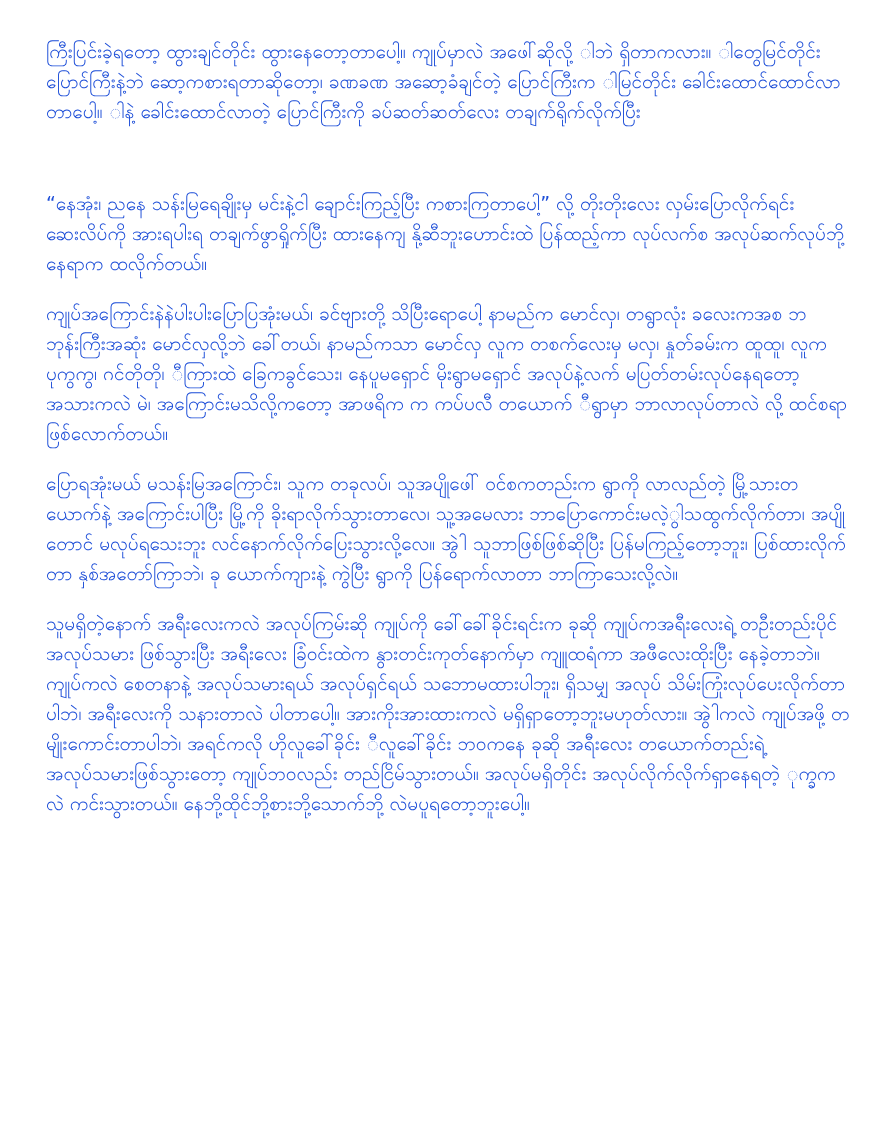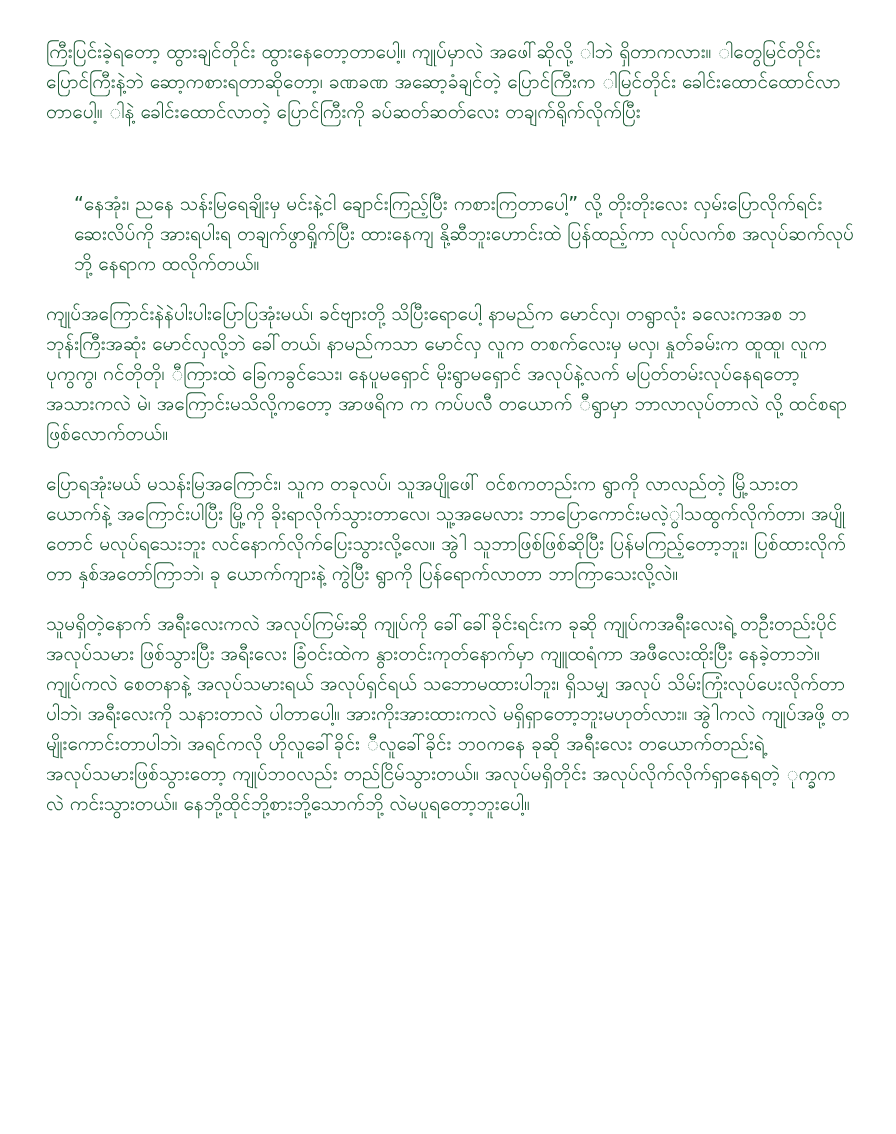--- a/index.html
+++ b/index.html
@@ -13,33 +13,32 @@
   }
   .page {
     box-sizing: border-box;
     width: 896px;
     min-height: 1134px;
     padding: 36px 37px 40px 46px;
     background: #ffffff;
     font-family: "DejaVu Sans", sans-serif;
     font-size: 19px;
     line-height: 30px;
-    color: #14532d;
+    color: #1d4ed8;
     text-align: left;
     word-break: normal;
     overflow-wrap: break-word;
   }
   .para {
     margin: 0 0 20px 0;
     max-width: 806px;
   }
   
   .scene-break {
     margin-top: 62px;
-    margin-left: 28px;
   }
 </style>
 </head>
 <body>
 
 <main class="page">
   <p class="para">ကြီးပြင်းခဲ့ရတော့ ထွားချင်တိုင်း ထွားနေတော့တာပေါ့။ ကျုပ်မှာလဲ အဖေါ်ဆိုလို့ ါဘဲ ရှိတာကလား။ ါတွေမြင်တိုင်း ပြောင်ကြီးနဲ့ဘဲ ဆော့ကစားရတာဆိုတော့၊ ခဏခဏ အဆော့ခံချင်တဲ့ ပြောင်ကြီးက ါမြင်တိုင်း ခေါင်းထောင်ထောင်လာတာပေါ့။ ါနဲ့ ခေါင်းထောင်လာတဲ့ ပြောင်ကြီးကို ခပ်ဆတ်ဆတ်လေး တချက်ရိုက်လိုက်ပြီး</p>
   <p class="para scene-break">“နေအုံး၊ ညနေ သန်းမြရေချိုးမှ မင်းနဲ့ငါ ချောင်းကြည့်ပြီး ကစားကြတာပေါ့” လို့ တိုးတိုးလေး လှမ်းပြောလိုက်ရင်း ဆေးလိပ်ကို အားရပါးရ တချက်ဖွာရှိုက်ပြီး ထားနေကျ နို့ဆီဘူးဟောင်းထဲ ပြန်ထည့်ကာ လုပ်လက်စ အလုပ်ဆက်လုပ်ဘို့ နေရာက ထလိုက်တယ်။</p>
   <p class="para">ကျုပ်အကြောင်းနဲနဲပါးပါးပြောပြအုံးမယ်၊ ခင်ဗျားတို့ သိပြီးရောပေါ့ နာမည်က မောင်လှ၊ တရွာလုံး ခလေးကအစ ဘဘုန်းကြီးအဆုံး မောင်လှလို့ဘဲ ခေါ်တယ်၊ နာမည်ကသာ မောင်လှ လူက တစက်လေးမှ မလှ၊ နှုတ်ခမ်းက ထူထူ၊ လူက ပုကွကွ၊ ဂင်တိုတို၊ ီကြားထဲ ခြေကခွင်သေး၊ နေပူမရှောင် မိုးရွာမရှောင် အလုပ်နဲ့လက် မပြတ်တမ်းလုပ်နေရတော့ အသားကလဲ မဲ၊ အကြောင်းမသိလို့ကတော့ အာဖရိက က ကပ်ပလီ တယောက် ီရွာမှာ ဘာလာလုပ်တာလဲ လို့ ထင်စရာ ဖြစ်လောက်တယ်။</p>
   <p class="para">ပြောရအုံးမယ် မသန်းမြအကြောင်း၊ သူက တခုလပ်၊ သူအပျိုဖေါ် ဝင်စကတည်းက ရွာကို လာလည်တဲ့ မြို့သားတယောက်နဲ့ အကြောင်းပါပြီး မြို့ကို ခိုးရာလိုက်သွားတာလေ၊ သူ့အမေလား ဘာပြောကောင်းမလဲ့ွါသထွက်လိုက်တာ၊ အပျိုတောင် မလုပ်ရသေးဘူး လင်နောက်လိုက်ပြေးသွားလို့လေ။ အွဲါ သူဘာဖြစ်ဖြစ်ဆိုပြီး ပြန်မကြည့်တော့ဘူး၊ ပြစ်ထားလိုက်တာ နှစ်အတော်ကြာဘဲ၊ ခု ယောက်ကျားနဲ့ ကွဲပြီး ရွာကို ပြန်ရောက်လာတာ ဘာကြာသေးလို့လဲ။</p>

